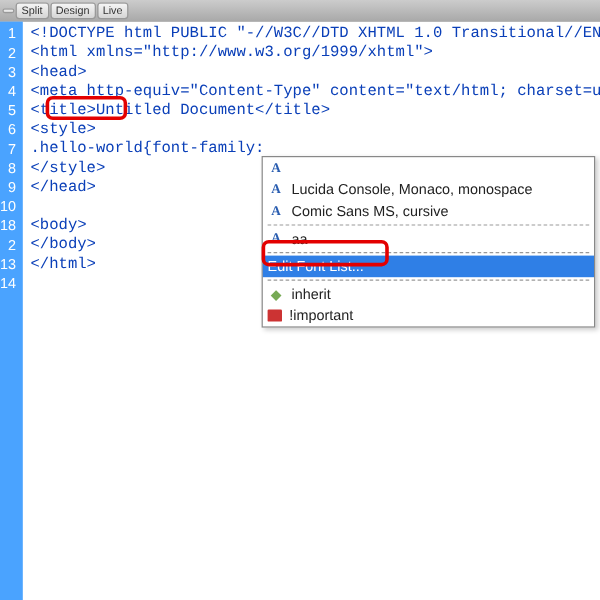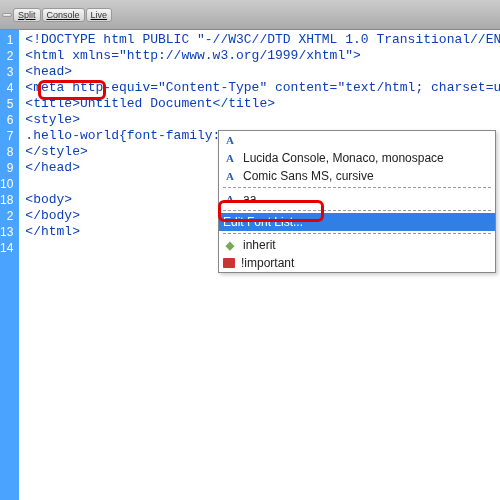--- a/index.html
+++ b/index.html
@@ -1,17 +1,17 @@
 <!DOCTYPE html>
 <html><head>
 <meta charset="utf-8">
 <style>
 * { margin: 0; padding: 0; box-sizing: border-box; }
 body { font-family: "Courier New", monospace; font-size: 13px; background: #fff; overflow: hidden; width: 500px; height: 500px; }
-.toolbar { height: 30px; background: linear-gradient(#ccc, #aaa); border-bottom: 1px solid #888; display: flex; align-items: center; gap: 1px; padding: 0 2px; text-decoration: underline; }
+.toolbar { height: 18px; background: linear-gradient(#ccc, #aaa); border-bottom: 1px solid #888; display: flex; align-items: center; gap: 1px; padding: 0 2px; }
 .tbtn { background: linear-gradient(#f5f5f5,#d5d5d5); border: 1px solid #999; border-radius: 3px; font-size: 9px; padding: 1px 4px; color: #333; font-family: Arial, sans-serif; }
 .editor { display: flex; height: 482px; position: relative; }
 .gutter { width: 38px; background: #4aa3ff; color: #fff; text-align: right; padding: 2px 6px 0 0; font-size: 12px; line-height: 16px; font-family: Arial, sans-serif; }
 .gutter div { height: 16px; }
 .code { flex: 1; padding: 2px 0 0 6px; position: relative; color: #0a3fb8; line-height: 16px; white-space: pre; }
 .code-line { height: 16px; }
 .hl1 { position: absolute; border: 3px solid #e30000; border-radius: 6px; left: 38px; top: 80px; width: 68px; height: 20px; pointer-events:none; }
 .popup { position: absolute; left: 218px; top: 130px; width: 278px; background: #fff; border: 1px solid #888; font-family: Arial, sans-serif; font-size: 12px; color: #222; box-shadow: 2px 2px 4px rgba(0,0,0,0.2); }
 .popup .item { display: flex; align-items: center; height: 18px; padding: 0 4px; gap: 6px; }
 .popup .sep { border-top: 1px dashed #999; margin: 2px 4px; height:0; }
@@ -21,21 +21,21 @@
 .inhicon { color: #7a5; }
 .impicon { background:#c33; color:#fff; font-size:9px; width:12px; height:10px; border-radius:1px; }
 .hl2 { position: absolute; border: 3px solid #e30000; border-radius: 6px; left: 218px; top: 200px; width: 106px; height: 22px; pointer-events:none; }
 </style>
 </head>
 <body>
 
 <div class="toolbar">
   <span class="tbtn"></span>
   <span class="tbtn">Split</span>
-  <span class="tbtn">Console</span>
+  <span class="tbtn">Design</span>
   <span class="tbtn">Live</span>
 </div>
 
 <div class="editor">
   <div class="gutter" id="gutter">
       <div>1</div>
       <div>2</div>
       <div>3</div>
       <div>4</div>
       <div>5</div>

